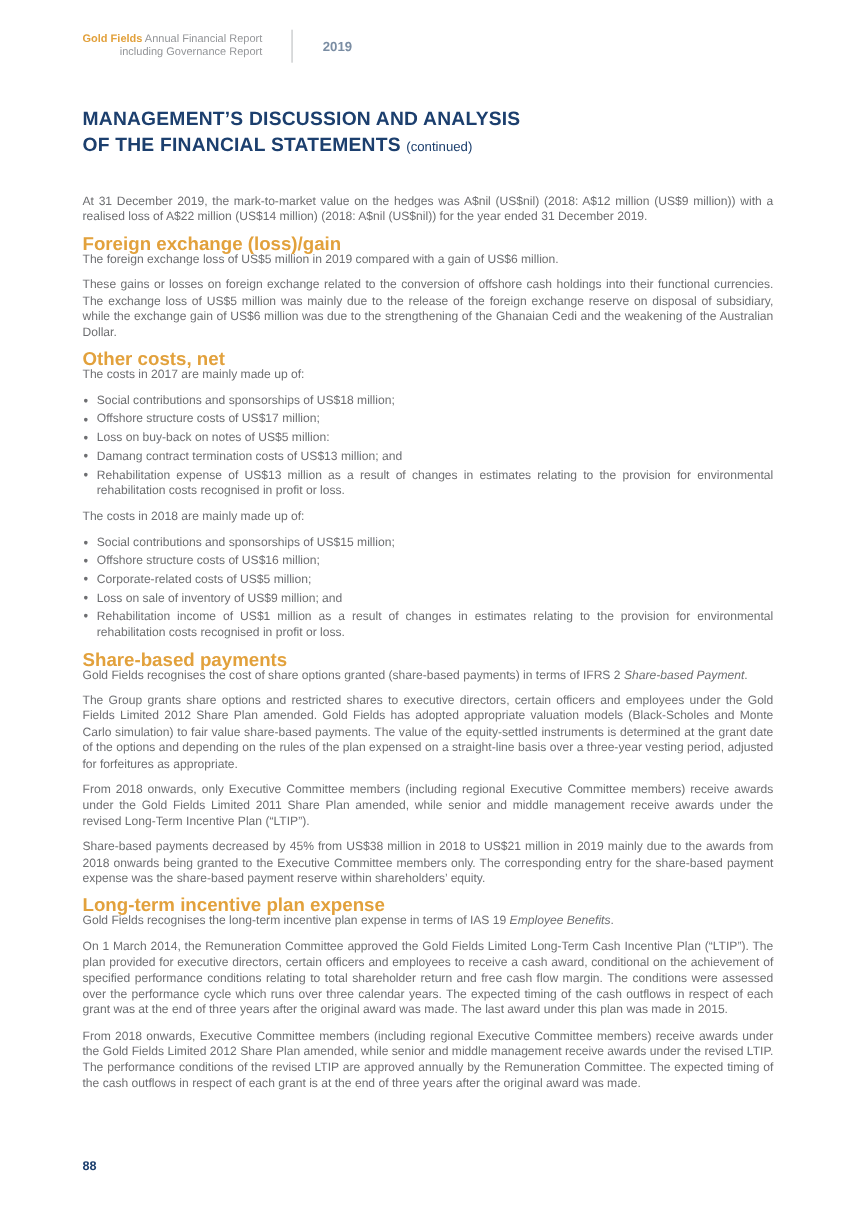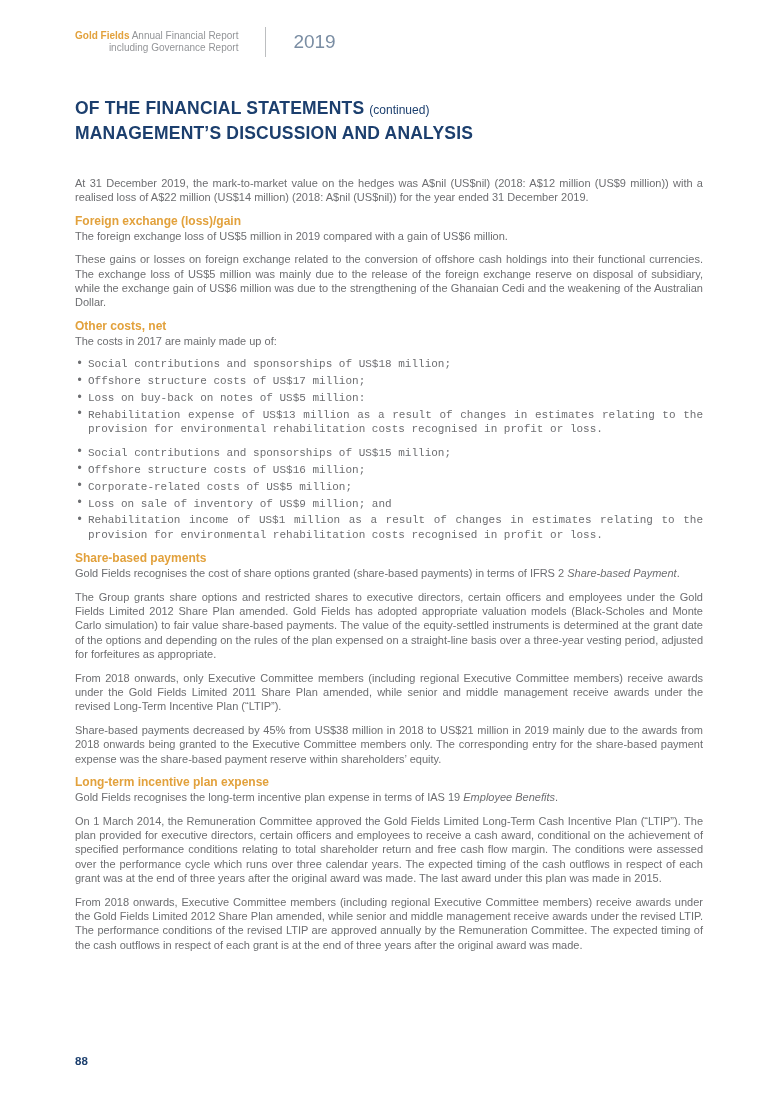--- a/index.html
+++ b/index.html
@@ -15,38 +15,38 @@
     width:778px; height:1100px; background:#ffffff;
     font-family:"Liberation Sans","DejaVu Sans",sans-serif;
     -webkit-font-smoothing:antialiased;
   }
   .page{ position:relative; width:778px; height:1100px; background:#fff; overflow:hidden; }
 
   .page-header{ position:absolute; top:27px; left:75px; display:flex; align-items:center; gap:27px; }
   .brand-block{ text-align:right; font-size:10px; line-height:12.5px; color:var(--header-gray); }
   .brand{ color:var(--brand-gold); font-weight:bold; }
   .header-divider{ width:1px; height:30px; background:#BCBEC0; }
-  .header-year{ font-size:19px; color:var(--year-blue); font-weight:400; }
+  .header-year{ font-size:12px; color:var(--year-blue); font-weight:700; }
 
   .doc-title{
     position:absolute; top:97px; left:75px; width:640px;
     color:var(--navy); font-weight:bold; font-size:17.5px; line-height:22.5px; letter-spacing:.2px;
   }
   .doc-title .continued{ font-weight:400; font-size:12px; letter-spacing:0; }
 
   .content{
     position:absolute; top:176px; left:75px; width:628px;
     color:var(--body-text); font-size:11px; line-height:14.4px; text-align:justify;
   }
   p.body{ margin:0 0 9px 0; }
   h3.subhead{
     margin:0; padding:0; text-align:left;
-    color:var(--brand-gold); font-size:12px; line-height:15px; font-weight:bold;
+    color:var(--brand-gold); font-size:17px; line-height:15px; font-weight:bold;
   }
-  ul.bullets{ margin:0 0 9px 0; padding:0; list-style:none;font-family:Liberation Mono, monospace; }
+  ul.bullets{ margin:0 0 9px 0; padding:0; list-style:none; }
   ul.bullets li{ position:relative; padding-left:13px; margin:0 0 2.5px 0; }
   ul.bullets li::before{ content:"\2022"; position:absolute; left:1px; top:-0.5px; color:var(--body-text); font-size:12px; }
   em{ }
 
   .page-footer{
     position:absolute; left:75px; bottom:33px;
     color:var(--navy); font-weight:bold; font-size:11.5px;
   }
 </style>
 </head>
@@ -60,43 +60,45 @@
         <span class="brand">Gold Fields</span>
         <span class="brand-sub">Annual Financial Report</span>
       </div>
       <div class="brand-line2">including Governance Report</div>
     </div>
     <div class="header-divider"></div>
     <div class="header-year">2019</div>
   </header>
 
   <div class="doc-title">
+    <div>MANAGEMENT’S DISCUSSION AND ANALYSIS</div>
     <div>
       <span>OF THE FINANCIAL STATEMENTS</span>
       <span class="continued">(continued)</span>
     </div>
-    <div>MANAGEMENT’S DISCUSSION AND ANALYSIS</div>
   </div>
 
   <main class="content">
 
     <p class="body">At 31 December 2019, the mark-to-market value on the hedges was A$nil (US$nil) (2018: A$12 million (US$9 million)) with a realised loss of A$22 million (US$14 million) (2018: A$nil (US$nil)) for the year ended 31 December 2019.</p>
 
     <h3 class="subhead">Foreign exchange (loss)/gain</h3>
     <p class="body">The foreign exchange loss of US$5 million in 2019 compared with a gain of US$6 million.</p>
     <p class="body">These gains or losses on foreign exchange related to the conversion of offshore cash holdings into their functional currencies. The exchange loss of US$5 million was mainly due to the release of the foreign exchange reserve on disposal of subsidiary, while the exchange gain of US$6 million was due to the strengthening of the Ghanaian Cedi and the weakening of the Australian Dollar.</p>
 
     <h3 class="subhead">Other costs, net</h3>
     <p class="body">The costs in 2017 are mainly made up of:</p>
     <ul class="bullets">
       <li>Social contributions and sponsorships of US$18 million;</li>
       <li>Offshore structure costs of US$17 million;</li>
       <li>Loss on buy-back on notes of US$5 million:</li>
+      <li>Damang contract termination costs of US$13 million; and</li>
       <li>Rehabilitation expense of US$13 million as a result of changes in estimates relating to the provision for environmental rehabilitation costs recognised in profit or loss.</li>
     </ul>
+    <p class="body">The costs in 2018 are mainly made up of:</p>
     <ul class="bullets">
       <li>Social contributions and sponsorships of US$15 million;</li>
       <li>Offshore structure costs of US$16 million;</li>
       <li>Corporate-related costs of US$5 million;</li>
       <li>Loss on sale of inventory of US$9 million; and</li>
       <li>Rehabilitation income of US$1 million as a result of changes in estimates relating to the provision for environmental rehabilitation costs recognised in profit or loss.</li>
     </ul>
 
     <h3 class="subhead">Share-based payments</h3>
     <p class="body"><span>Gold Fields recognises the cost of share options granted (share-based payments) in terms of IFRS 2 </span><em>Share-based Payment</em><span>.</span></p>

